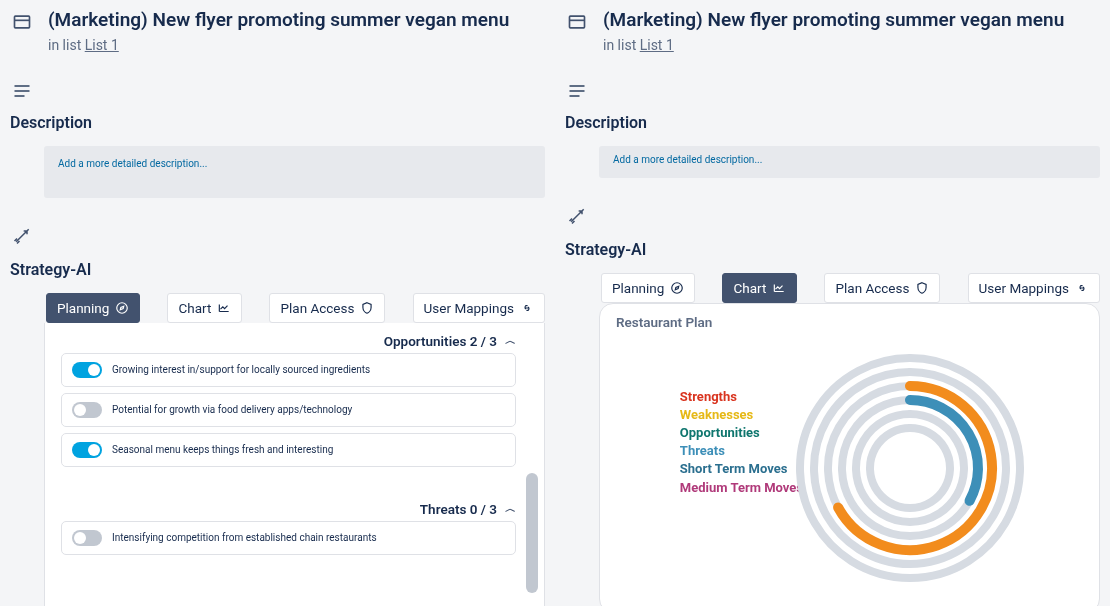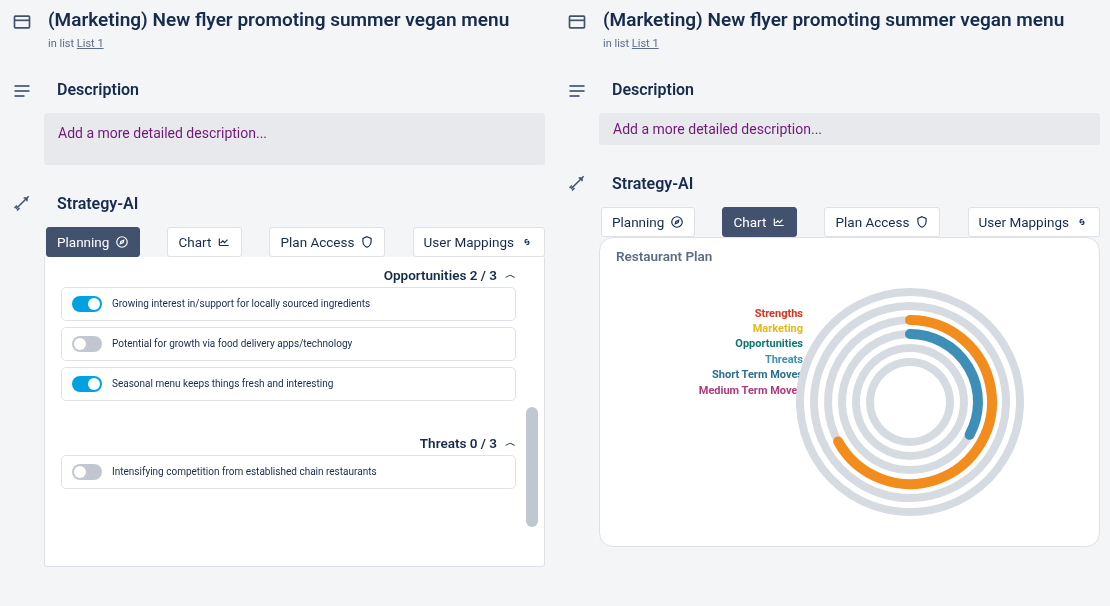--- a/index.html
+++ b/index.html
@@ -2,48 +2,48 @@
 <html><head>
 <meta charset="utf-8">
 <style>
 * { margin: 0; padding: 0; box-sizing: border-box; }
 body { font-family: -apple-system, BlinkMacSystemFont, "Segoe UI", Roboto, sans-serif; background: #f4f5f7; display: flex; width: 1110px; height: 606px; overflow: hidden; color: #172b4d; }
 .panel { flex: 1; padding: 4px 10px 0 10px; overflow: hidden; }
 .panel-left { border-right: none; }
 .header-row { display: flex; align-items: flex-start; gap: 14px; padding: 4px 0 2px 0; }
 .header-icon { width: 24px; flex-shrink: 0; margin-top: 4px; display:flex; justify-content:center; }
 .card-title { font-size: 19px; font-weight: 600; color: #172b4d; line-height: 1.3; }
-.in-list { font-size: 11px; color: #5e6c84; margin-top: 4px; }
+.in-list { font-size: 14px; color: #5e6c84; margin-top: 4px; }
 .in-list .list-link { text-decoration: underline; cursor: pointer; color: #5e6c84; }
 .section { margin-top: 28px; }
-.section-header { display: flex; align-items: flex-end; gap: 23px; }
+.section-header { display: flex; align-items: flex-start; gap: 14px; flex-direction: column; }
 .section-icon { width: 24px; display: flex; justify-content: center; flex-shrink:0; }
 .section-title { font-size: 16px; font-weight: 600; color: #172b4d; }
-.desc-box { margin: 14px 0 0 34px; background: #e7e9ed; border-radius: 3px; padding: 12px 14px; min-height: 52px; font-size: 14px; color: #701a75; cursor: text; }
+.desc-box { margin: 14px 0 0 34px; background: #e7e9ed; border-radius: 3px; padding: 12px 14px; min-height: 52px; font-size: 10px; color: #0369a1; cursor: text; }
 .tabs { display: flex; justify-content: space-between; margin: 14px 0 0 34px; }
 .tab { display: inline-flex; align-items: center; gap: 6px; padding: 6px 10px; font-size: 13.5px; color: #172b4d; border: 1px solid #dfe1e6; background: #fff; cursor: pointer; border-radius: 3px; margin-left: 2px; }
 .tab.active { background: #42526e; color: #fff; border-color: #42526e; }
 .tab-icon { display:inline-flex; }
 .planning-body { margin: 0 0 0 34px; border: 1px solid #dfe1e6; border-top: none; background:#fff; padding: 4px 28px 4px 16px; position: relative; height: 310px; overflow: hidden; border-radius: 0 0 3px 3px;}
 .group-header { display: flex; justify-content: flex-end; align-items: center; gap: 8px; font-size: 13.5px; font-weight: 600; color: #172b4d; padding: 6px 0 4px 0; }
 .collapse-caret { font-size: 11px; color: #42526e; cursor: pointer; }
 .item-row { display: flex; align-items: center; gap: 10px; border: 1px solid #dfe1e6; border-radius: 5px; padding: 8px 10px; margin-bottom: 6px; background: #fff; }
 .toggle { width: 30px; height: 16px; border-radius: 10px; position: relative; flex-shrink: 0; cursor: pointer; }
 .toggle.on { background: #00a3e0; }
 .toggle.off { background: #c1c7d0; }
 .toggle .knob { width: 12px; height: 12px; background: #fff; border-radius: 50%; position: absolute; top: 2px; }
 .toggle.on .knob { right: 2px; }
 .toggle.off .knob { left: 2px; }
 .item-text { font-size: 10px; color: #172b4d; line-height: 1.35; }
 .group-gap { height: 22px; }
 .scrollbar { position: absolute; right: 6px; top: 150px; width: 12px; height: 120px; background: #c1c7d0; border-radius: 6px; }
 .chart-body { margin: 0 0 0 34px; border: 1px solid #dfe1e6; background:#fff; padding: 10px 16px; position: relative; height: 310px; border-radius: 14px; }
 .chart-title { font-size: 13.5px; font-weight: 600; color: #5e6c84; margin-bottom: 8px; }
 .chart-inner { display: flex; align-items: flex-start; justify-content: center; gap: 10px; height: 260px; position: relative; }
-.legend { text-align: right; font-size: 11px; font-weight: 700; line-height: 1.4; position:absolute; right: 280px; top: 34px; }
+.legend { text-align: left; font-size: 13px; font-weight: 700; line-height: 1.4; position:absolute; right: 280px; top: 50px; }
 .legend div { white-space: nowrap; }
 .radial { position: relative; width: 260px; height: 260px; margin-left: 120px; }
 </style>
 </head>
 <body>
 
 <div class="panel panel-left">
   <div class="header-row">
     <div class="header-icon">
       <svg width="20" height="20" viewBox="0 0 24 24" fill="none" stroke="#42526e" stroke-width="2">
@@ -239,21 +239,21 @@
             </svg>
           </span>
       </div>
     </div>
 
     <div class="chart-body">
       <div class="chart-title">Restaurant Plan</div>
       <div class="chart-inner">
         <div class="legend" id="legend">
             <div style="color: rgb(217, 52, 31);">Strengths</div>
-            <div style="color: rgb(230, 185, 23);">Marketing</div>
+            <div style="color: rgb(230, 185, 23);">Weaknesses</div>
             <div style="color: #0f766e;">Opportunities</div>
             <div style="color: rgb(61, 143, 184);">Threats</div>
             <div style="color: rgb(43, 111, 143);">Short Term Moves</div>
             <div style="color: rgb(176, 58, 122);">Medium Term Moves</div>
           </div>
         <div class="radial">
           <svg id="radial-svg" width="260" height="260" viewBox="0 0 260 260">
               <path d="M 130 20 A 110 110 0 1 1 129.93088496616858 20.000021713128973" stroke="#d6dbe2" stroke-width="8" fill="none" stroke-linecap="round"></path>
               <path d="M 130 34 A 96 96 0 1 1 129.93968142501984 34.00001894963984" stroke="#d6dbe2" stroke-width="8" fill="none" stroke-linecap="round"></path>
               <path d="M 130 48 A 82 82 0 1 1 129.9484778838711 48.00001618615069" stroke="#d6dbe2" stroke-width="8" fill="none" stroke-linecap="round"></path>

